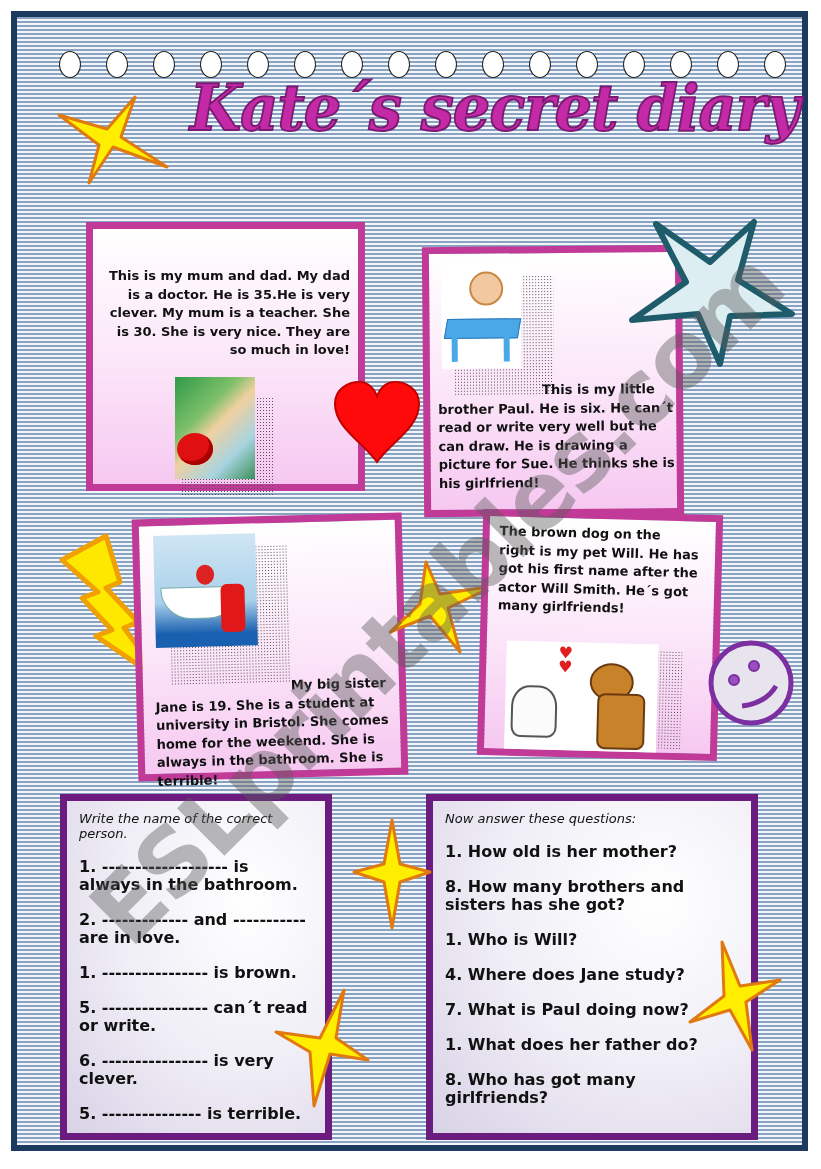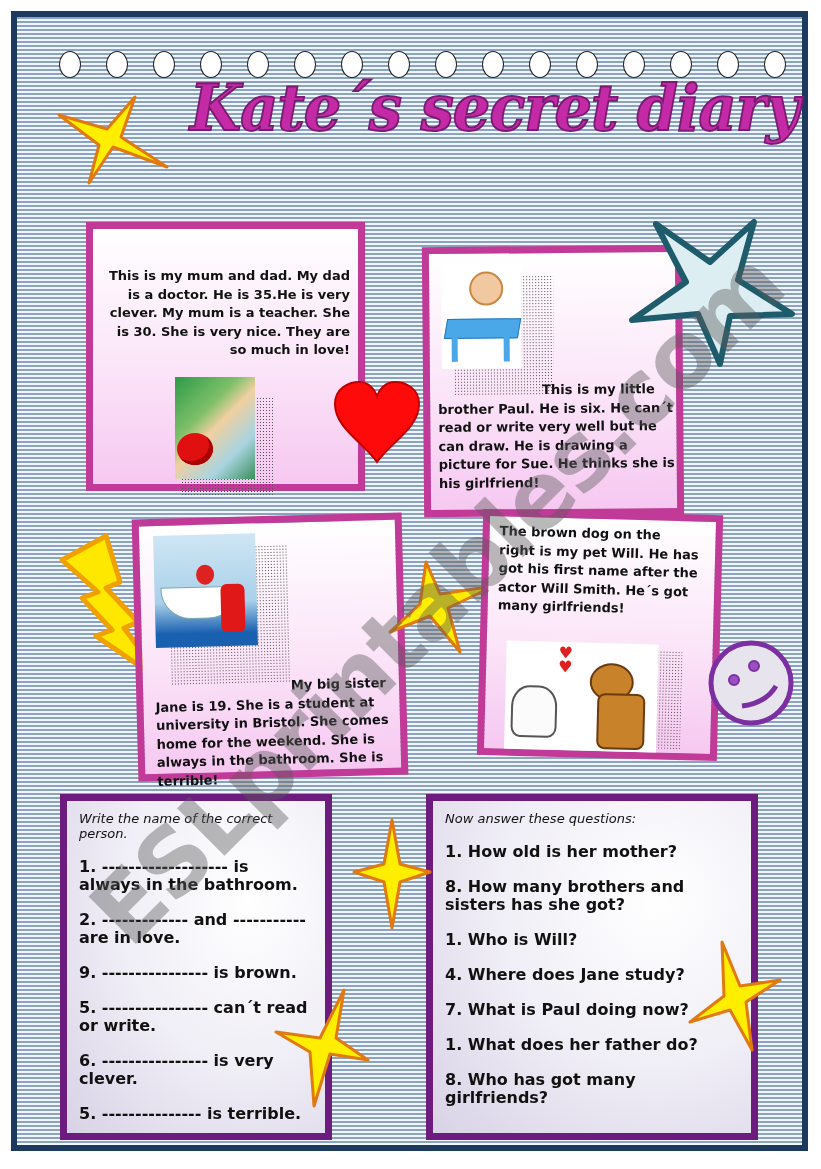--- a/index.html
+++ b/index.html
@@ -118,21 +118,21 @@
   <circle cx="45" cy="45" r="40" fill="#e8e4ee" stroke="#7b2fa0" stroke-width="5"></circle>
   <circle cx="28" cy="42" r="5" fill="#9b4fc0" stroke="#7b2fa0" stroke-width="2"></circle>
   <circle cx="48" cy="28" r="5" fill="#9b4fc0" stroke="#7b2fa0" stroke-width="2"></circle>
   <path d="M36,68 C54,66 64,58 70,48" fill="none" stroke="#7b2fa0" stroke-width="5"></path>
 </svg>
 
 <div class="box" style="left:60px;top:794px;width:272px;height:346px;">
   <div class="hd">Write the name of the correct person.</div>
   <div class="it">1. ------------------- is always in the bathroom.</div>
   <div class="it">2. ------------- and ----------- are in love.</div>
-  <div class="it">9. ---------------- is brown.</div>
+  <div class="it">1. ---------------- is brown.</div>
   <div class="it">5. ---------------- can´t read or write.</div>
   <div class="it">6. ---------------- is very clever.</div>
   <div class="it">5. --------------- is terrible.</div>
 </div>
 
 <div class="box" style="left:426px;top:794px;width:332px;height:346px;">
   <div class="hd">Now answer these questions:</div>
   <div class="it">1. How old is her mother?</div>
   <div class="it">8. How many brothers and sisters has she got?</div>
   <div class="it">1. Who is Will?</div>

